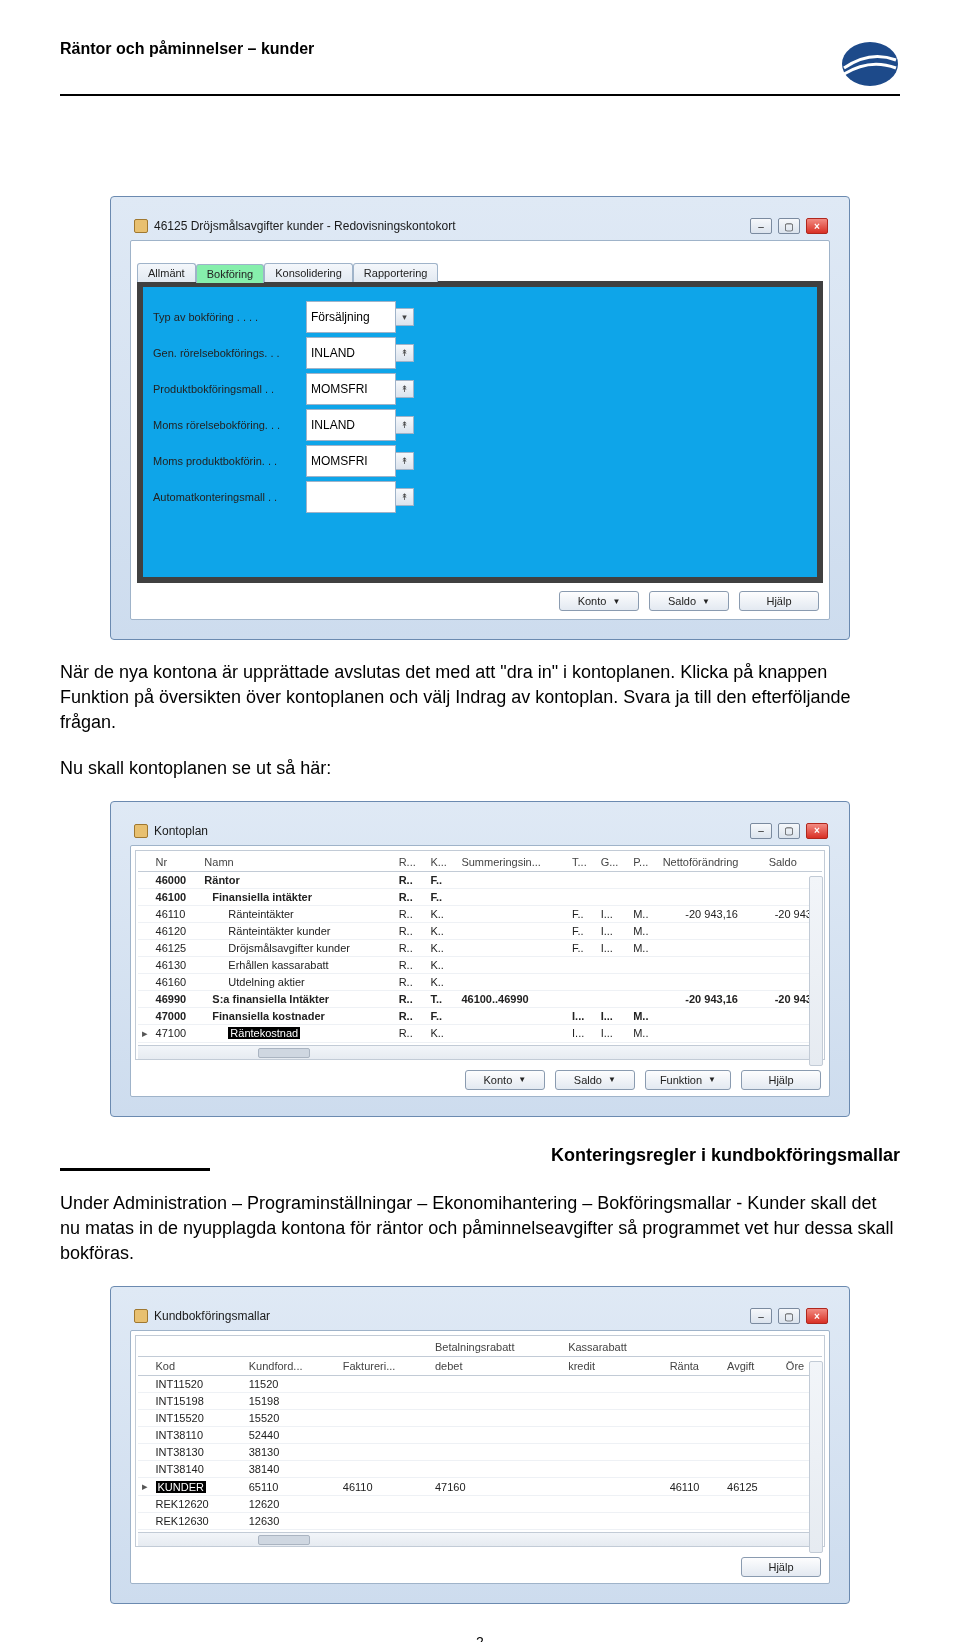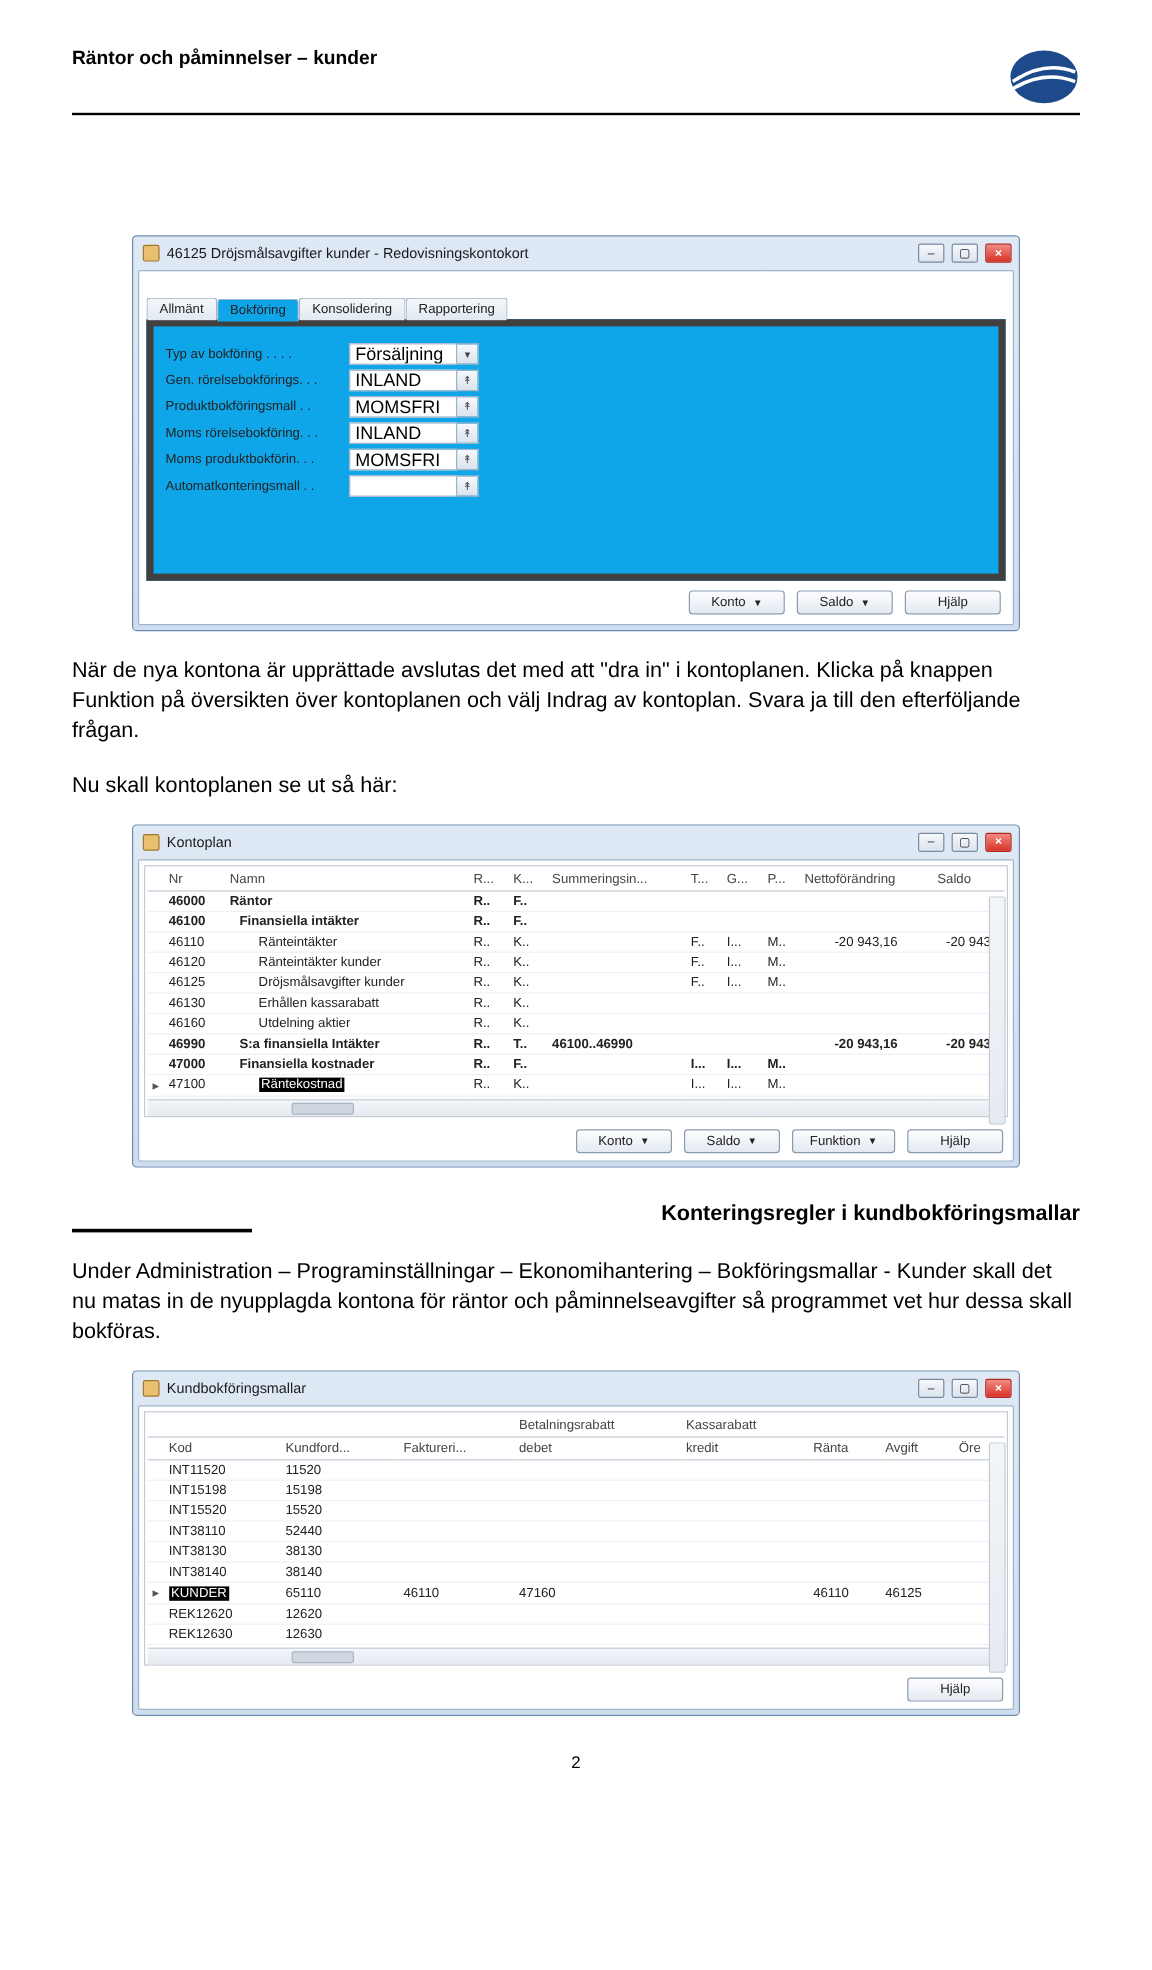--- a/index.html
+++ b/index.html
@@ -19,40 +19,40 @@
   .subhead { font-size: 18px; font-weight: bold; margin-top: 28px; text-align: right; }
   .under-bar { width: 150px; height: 3px; background: #000; margin: 2px 0 10px 0; }
   .page-number { text-align: center; font-size: 14px; margin-top: 30px; }
 
   
   .win {
     margin: 8px 50px 20px 50px;
     border: 1px solid #6b8ab0;
     border-radius: 4px;
     background: linear-gradient(#dfe9f5, #cddcee);
-    padding: 4px;
+    padding: 19px;
     font-size: 12px;
     color: #222;
   }
   .titlebar { display: flex; align-items: center; padding: 2px 2px 6px 4px; gap: 6px; }
   .win-icon { width: 14px; height: 14px; background: #e8c070; border: 1px solid #a07830; border-radius: 2px; }
   .win-title { flex: 1; color: #1a1a1a; font-size: 12px; }
   .win-btn { width: 22px; height: 16px; border: 1px solid #7a8a9f; border-radius: 2px; background: linear-gradient(#f6f8fb,#dbe3ed); display: flex; align-items: center; justify-content: center; font-size: 10px; }
   .win-btn.close { background: linear-gradient(#f28b82,#d93025); color: #fff; border-color:#b0271d; font-weight:bold; }
   .client { background: #fff; border: 1px solid #9fb3c9; border-radius: 2px; padding: 6px; }
 
   
   .tabs { display:flex; gap:0; margin-bottom:-1px; }
   .tab { border:1px solid #9fb3c9; border-bottom:none; padding:3px 10px; background:linear-gradient(#f4f7fb,#e2e9f1); font-size:11px; border-radius:3px 3px 0 0;margin-top:16px; }
-  .tab.active { background:#0ea5e9; position:relative; top:1px; }
+  .tab.active { background:#86efac; position:relative; top:1px; }
   .form-area { border:6px solid #404040; background:#0ea5e9; padding:10px 10px 60px 10px; min-height:160px; }
   .form-row { display:flex; align-items:center; gap:8px; margin:4px 0; font-size:11px; }
   .form-row .lbl { width:145px; }
   .inp-wrap { display:flex; align-items:center; }
-  .inp { border:1px solid #9fb3c9; background:#fff; height:18px; padding:1px 4px; font-size:15px; width:90px; }
+  .inp { border:1px solid #9fb3c9; background:#fff; height:32px; padding:1px 4px; font-size:12px; width:90px; }
   .pick { width:18px; height:18px; border:1px solid #9fb3c9; border-left:none; background:linear-gradient(#f6f8fb,#dbe3ed); display:flex; align-items:center; justify-content:center; font-size:9px; color:#444; }
   .btn-row { display:flex; gap:10px; justify-content:flex-end; margin:8px 4px 2px 0; }
   .btn { border:1px solid #8a9bb0; border-radius:3px; background:linear-gradient(#fdfdfe,#e3e9f1); padding:3px 14px; font-size:11px; display:flex; align-items:center; gap:6px; min-width:80px; justify-content:center; }
   .btn .caret { font-size:8px; }
 
   
   .tbl { width:100%; border-collapse:collapse; font-size:11px; }
   .tbl th { text-align:left; font-weight:normal; color:#444; border-bottom:1px solid #c2cbd6; padding:3px 4px; background:#fff;margin-left:16px; }
   .tbl td { padding:2px 4px; border-bottom:1px solid #eef1f5; white-space:nowrap; }
   .tbl td.num { text-align:center; }

